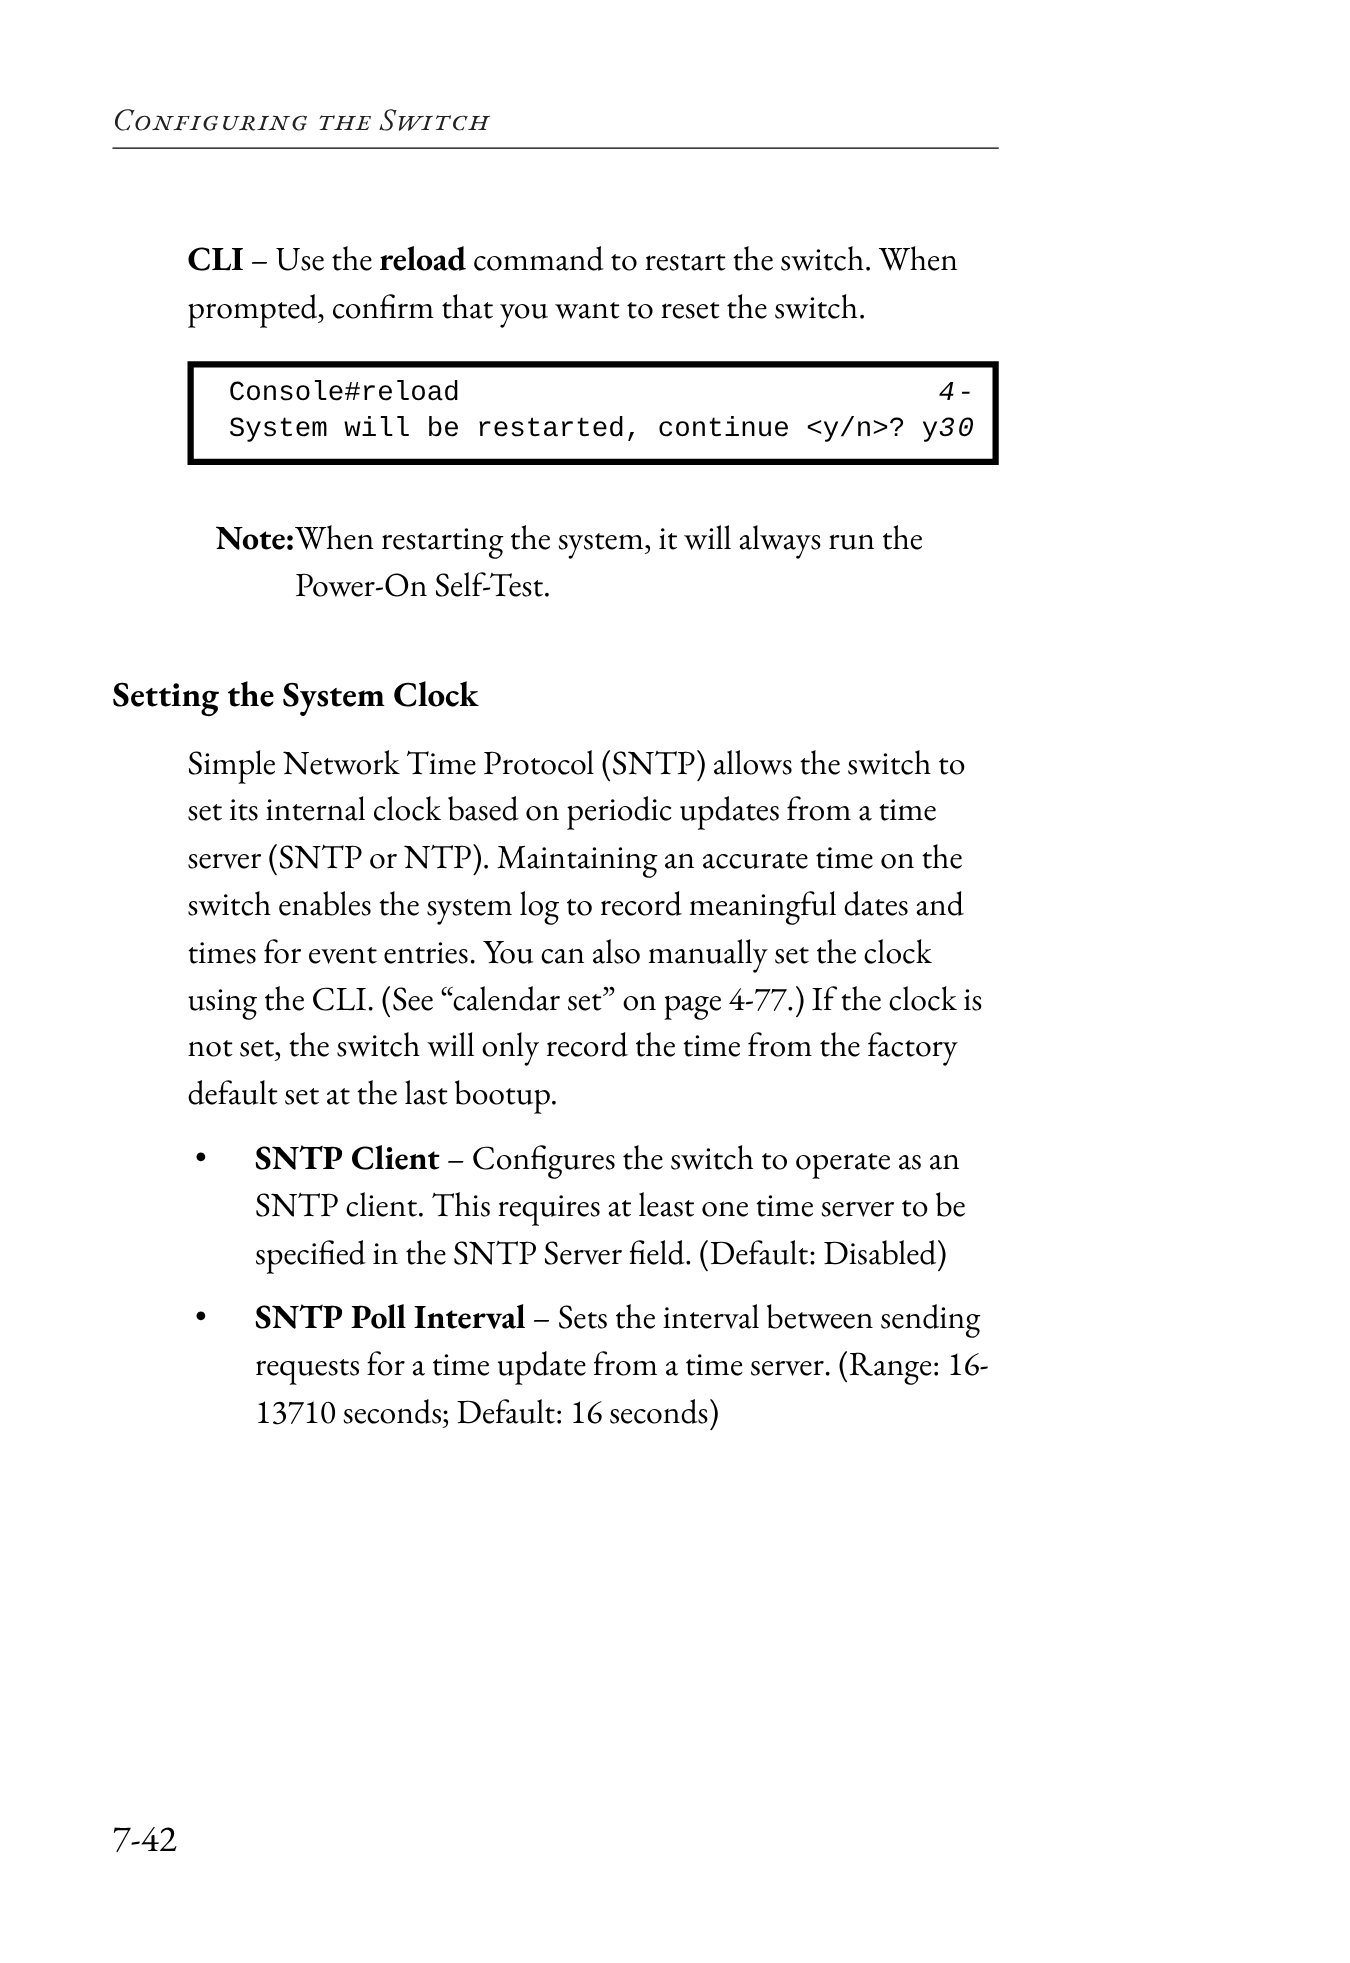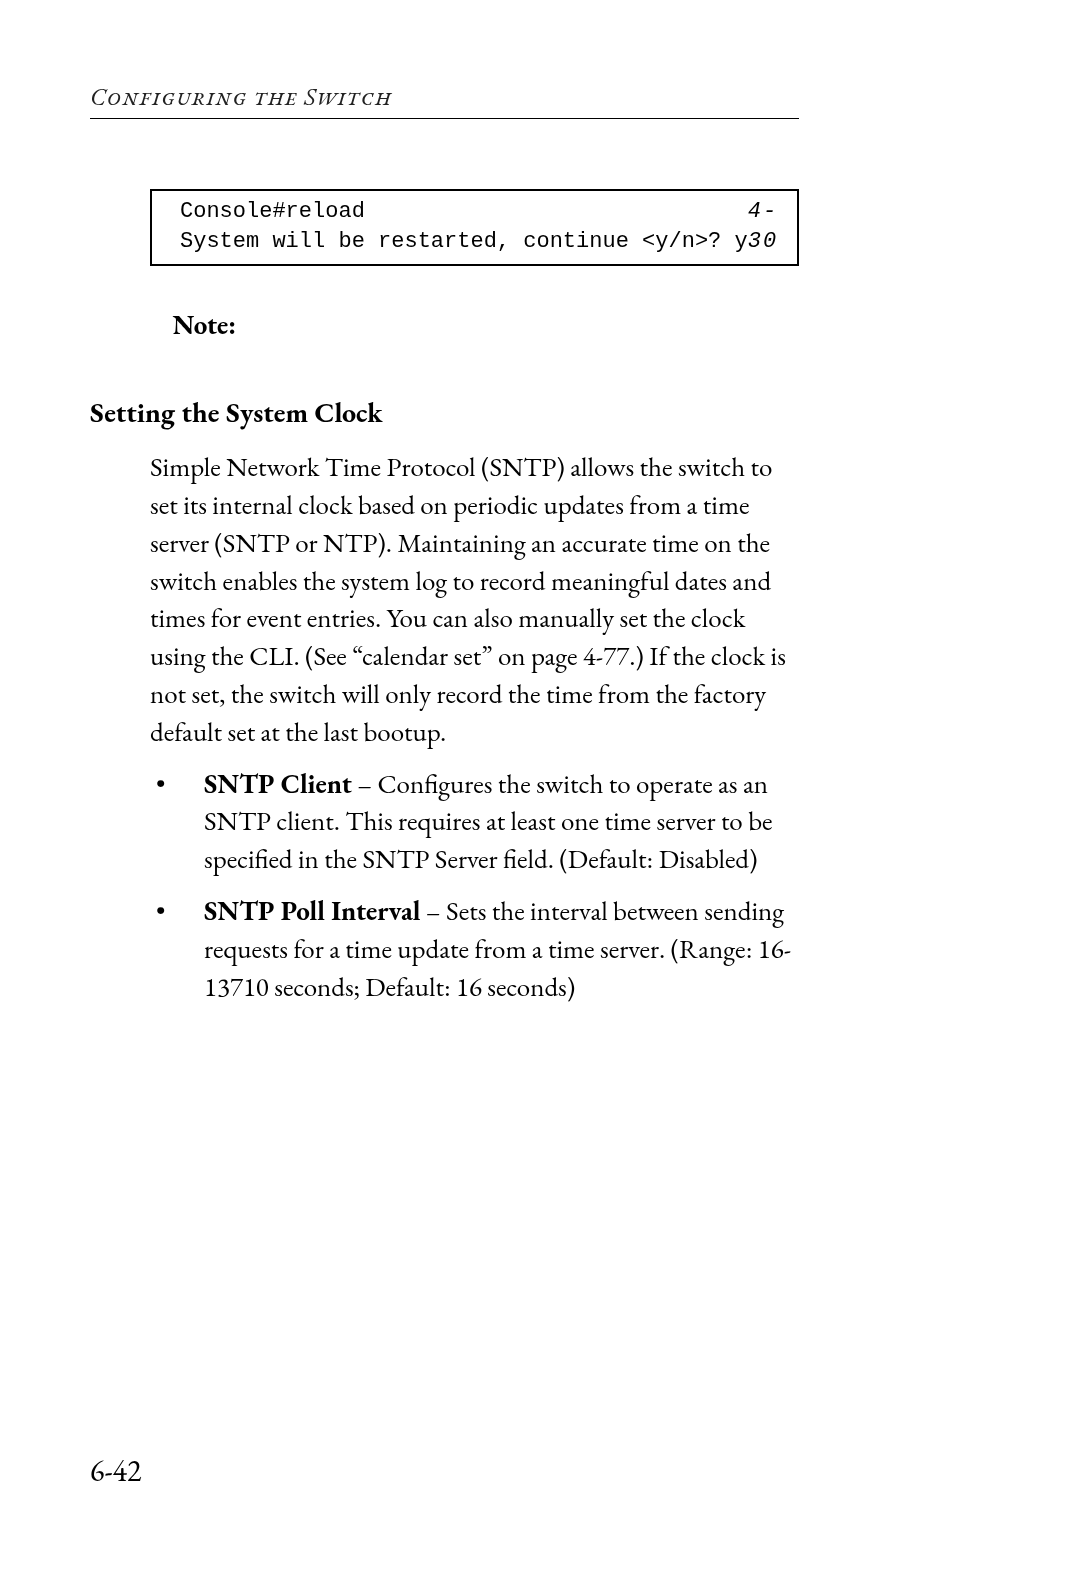--- a/index.html
+++ b/index.html
@@ -33,21 +33,21 @@
     margin-right: 0;
   }
   p.para {
     font-size: 27px;
     line-height: 1.4;
     margin: 0;
   }
   .cli-bold { font-weight: 700; }
   .codebox {
     margin-top: 24px;
-    border: 2px solid #000000;
+    border: 5px solid #000000;
     padding: 6px 32px 8px 28px;
     font-family: "Courier New", Courier, monospace;
     font-size: 22px;
     line-height: 1.35;
     display: flex;
     justify-content: space-between;
   }
   .codebox .code-lines { white-space: pre; }
   .codebox .code-ref {
     font-style: italic;
@@ -101,29 +101,33 @@
 </style>
 </head>
 <body>
 
 <div class="page">
 
   <div class="running-head">Configuring the Switch</div>
 
   <div class="body-col">
 
+    <p class="para">
+      <span class="cli-bold">CLI</span><span> – </span><span>Use the </span><span class="cli-bold">reload</span><span> command to restart the switch. When prompted, confirm that you want to reset the switch.</span>
+    </p>
 
     <div class="codebox">
       <div class="code-lines">Console#reload
 System will be restarted, continue &lt;y/n&gt;? y</div>
       <div class="code-ref">4-30</div>
     </div>
 
     <div class="note-row">
       <div class="note-label">Note:</div>
+      <div class="note-text">When restarting the system, it will always run the Power-On Self-Test.</div>
     </div>
 
   </div>
 
   <div class="h-section">Setting the System Clock</div>
 
   <div class="body-col">
     <p class="para">Simple Network Time Protocol (SNTP) allows the switch to set its internal clock based on periodic updates from a time server (SNTP or NTP). Maintaining an accurate time on the switch enables the system log to record meaningful dates and times for event entries. You can also manually set the clock using the CLI. (See “calendar set” on page 4-77.) If the clock is not set, the switch will only record the time from the factory default set at the last bootup.</p>
 
 
@@ -137,14 +141,14 @@
       </li>
       <li>
         <span class="dot">•</span>
         <span class="li-text">
           <span class="cli-bold">SNTP Poll Interval</span><span> – Sets the interval between sending requests for a time update from a time server. (Range: 16-13710 seconds; Default: 16 seconds)</span>
         </span>
       </li>
     </ul>
   </div>
 
-  <div class="page-num">6-42</div>
+  <div class="page-num">7-42</div>
 </div>
 
 </body></html>

